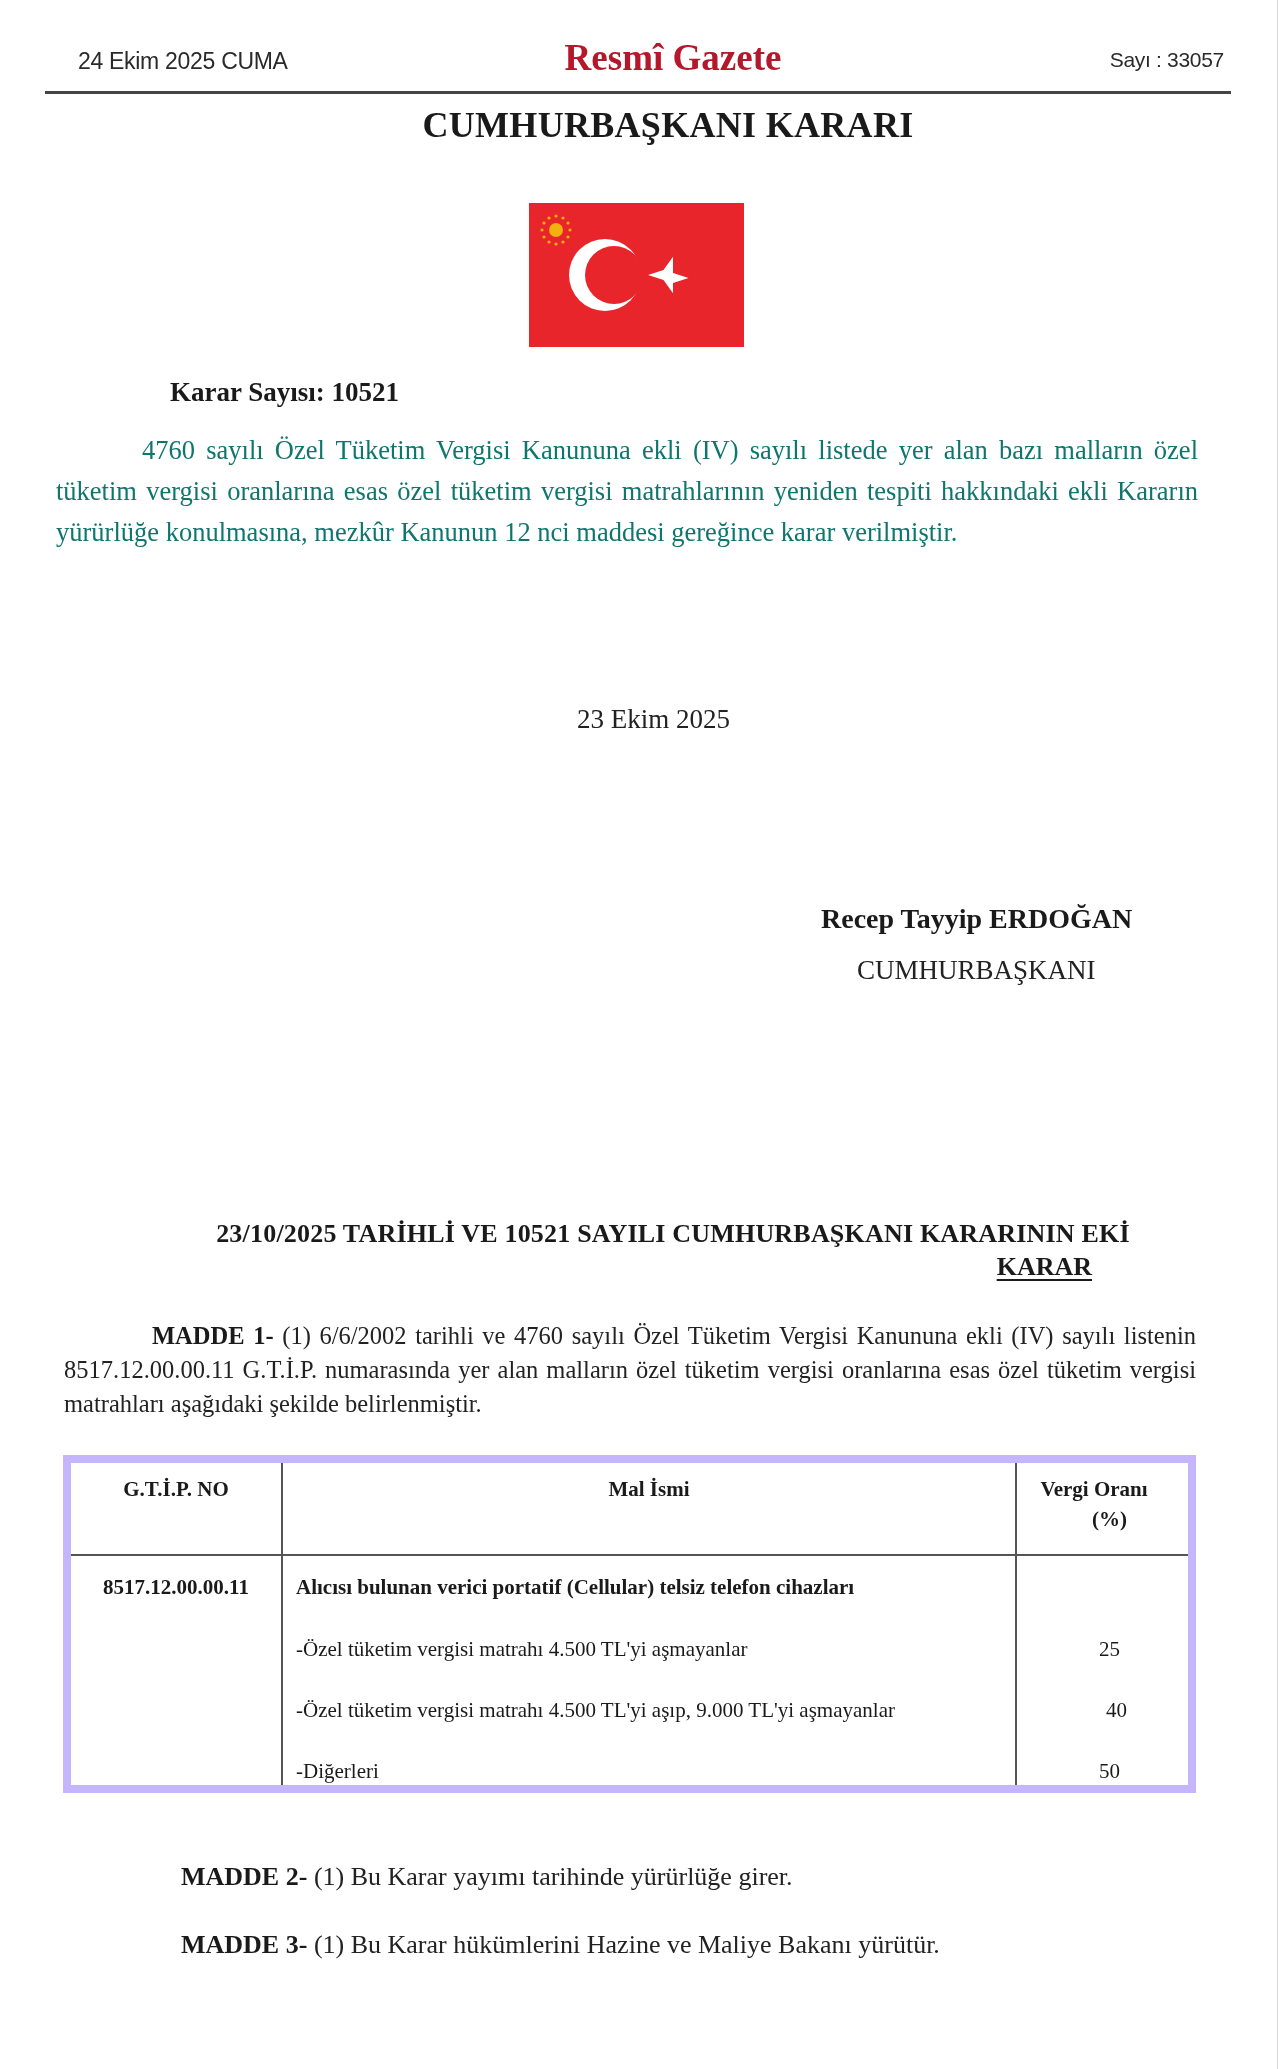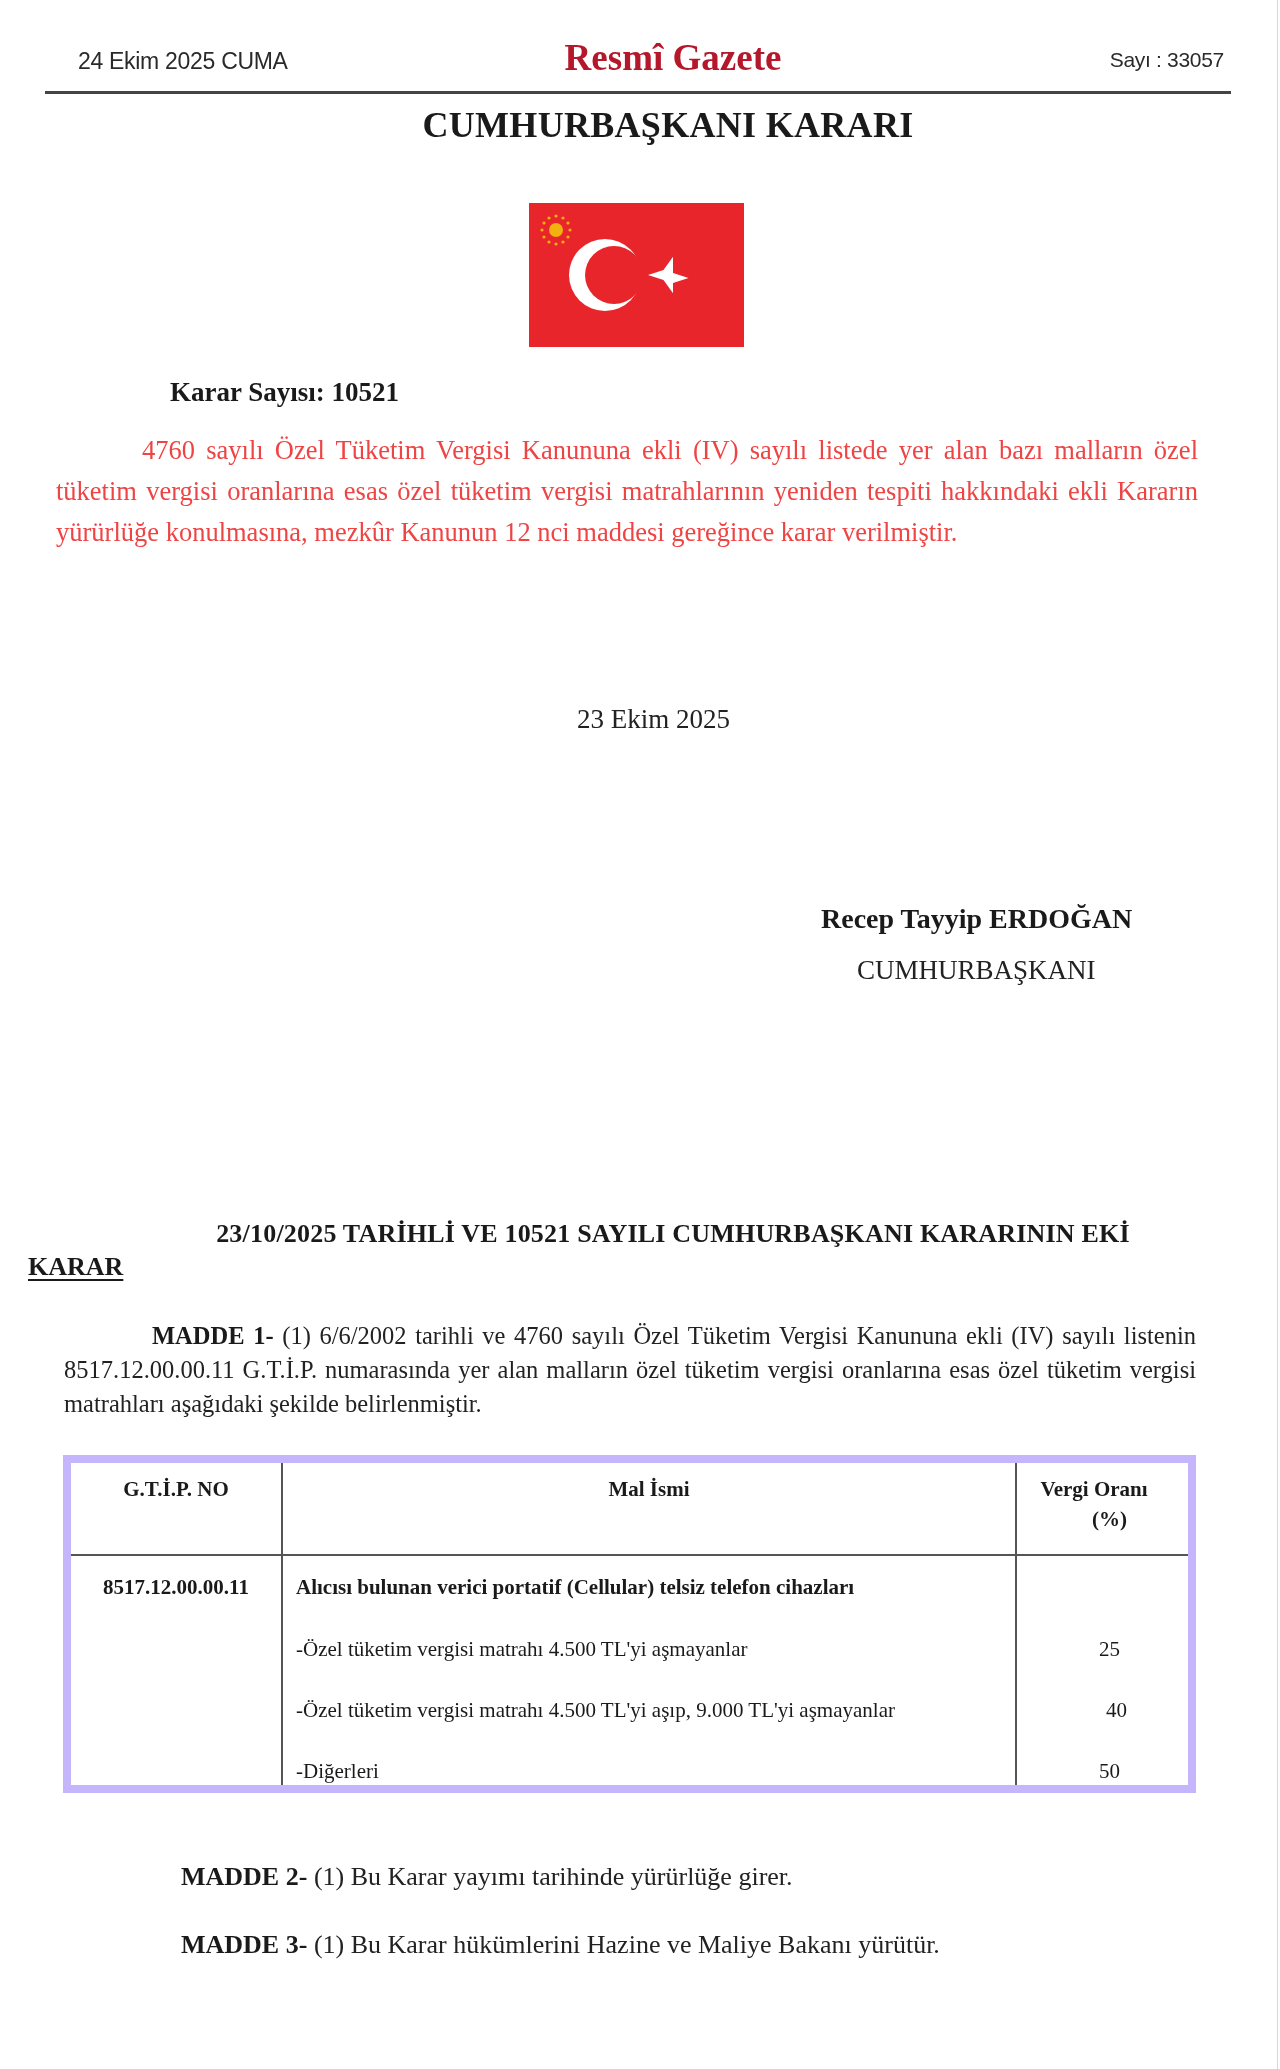--- a/index.html
+++ b/index.html
@@ -16,29 +16,29 @@
   .hdr-issue { right: 56px; top: 48px; font-family: "Liberation Sans", "DejaVu Sans", sans-serif; font-size: 21px; color: #2a2a2a; letter-spacing: -0.3px; }
   .hdr-rule { position: absolute; left: 45px; top: 91px; width: 1186px; height: 3px; background: #444; }
 
   .doc-title { left: 0; width: 1280px; text-align: center; top: 104px; font-size: 36px; font-weight: bold; color: #1a1a1a; letter-spacing: 0.3px; }
 
   
   .flag { position: absolute; left: 529px; top: 203px; width: 215px; height: 144px; }
 
   .decision-no { left: 142px; top: 377px; font-size: 27px; font-weight: bold; }
 
-  .para { position: absolute; left: 56px; width: 1142px; top: 430px; font-size: 26.5px; line-height: 41px; text-align: justify; text-align-last: left; color: #ef4444; }
+  .para { position: absolute; left: 56px; width: 1142px; top: 430px; font-size: 26.5px; line-height: 41px; text-align: justify; text-align-last: left; color: #0f766e; }
   .para .indent { display: inline-block; width: 86px; }
 
   .sign-date { left: 549px; top: 704px; font-size: 27px; color: #222; }
   .sign-name { left: 793px; top: 903px; font-size: 28px; font-weight: bold; color: #1a1a1a; }
   .sign-title { left: 829px; top: 955px; font-size: 27px; color: #222; }
 
   .annex-title { left: 0; width: 1290px; text-align: center; top: 1219px; font-size: 26px; font-weight: bold; letter-spacing: 0.2px; }
-  .annex-sub { left: 0; width: 1064px; text-align: left; top: 1252px; font-size: 26px; font-weight: bold; text-decoration: underline; text-underline-offset: 4px; }
+  .annex-sub { left: 0; width: 1064px; text-align: right; top: 1252px; font-size: 26px; font-weight: bold; text-decoration: underline; text-underline-offset: 4px; }
 
   .madde1 { position: absolute; left: 64px; width: 1132px; top: 1319px; font-size: 24.5px; line-height: 34px; text-align: justify; text-align-last: left; color: #222; }
   .madde1 .indent { display: inline-block; width: 88px; }
   .bold { font-weight: bold; color: #1a1a1a; }
 
   
   .tbl { position: absolute; left: 63px; top: 1455px; width: 1133px; height: 338px; border: 8px solid #c4b5fd; box-sizing: border-box; }
   .vline { position: absolute; top: 0; width: 2px; height: 100%; background: #555; }
   .hline { position: absolute; left: 0; width: 100%; height: 2px; background: #555; }
   .cell { position: absolute; font-size: 21px; white-space: nowrap; color: #1a1a1a; }

